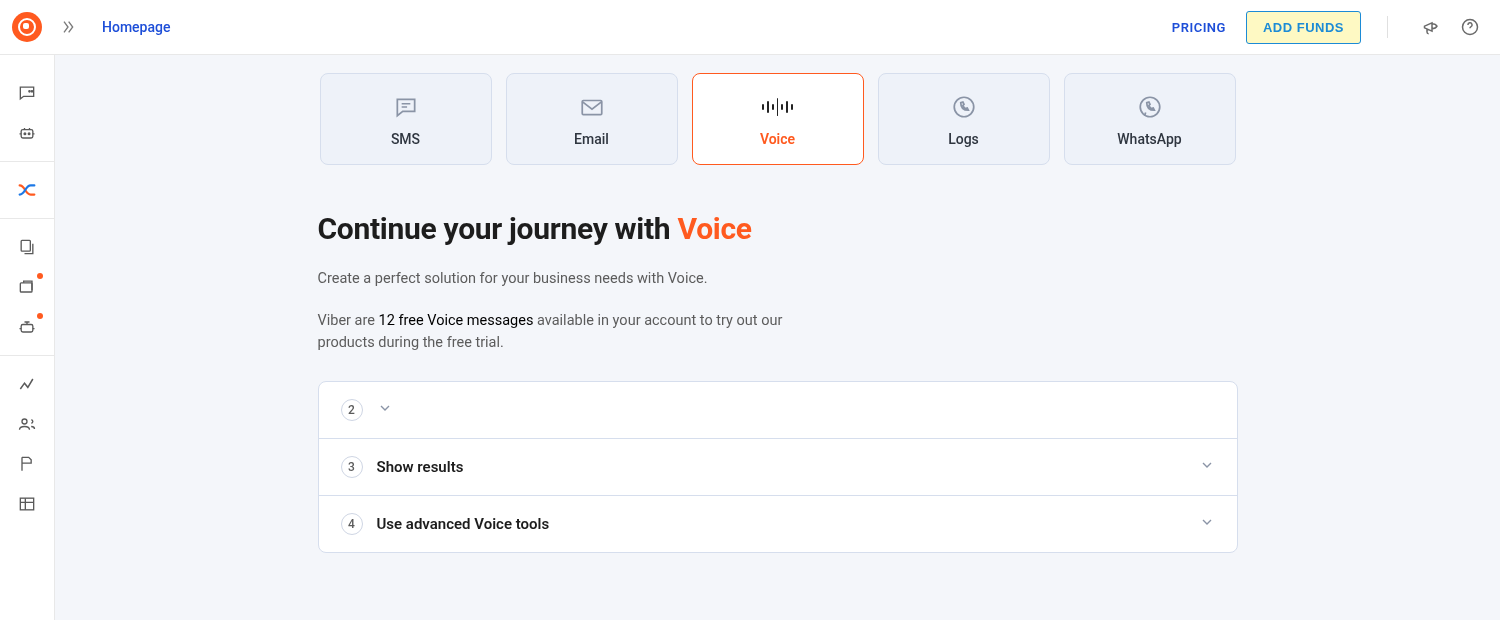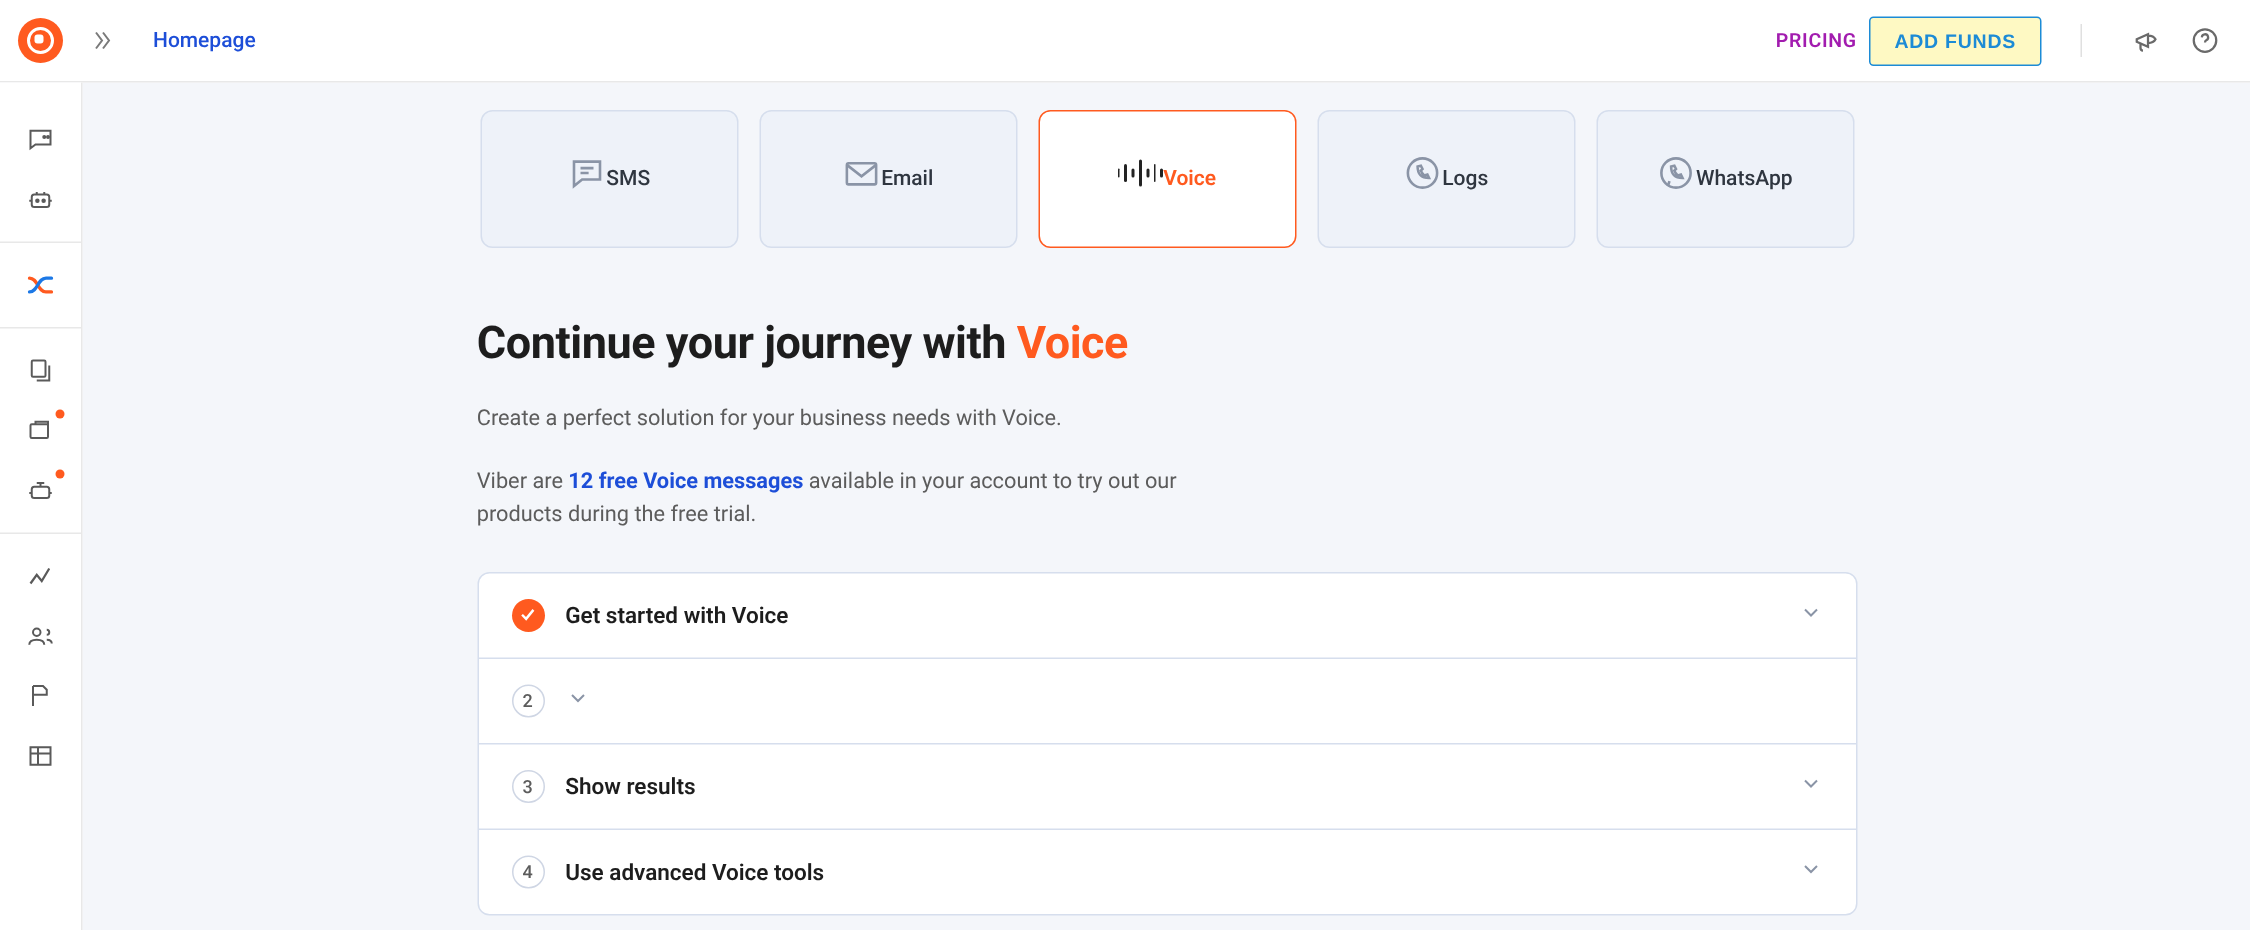--- a/index.html
+++ b/index.html
@@ -4,44 +4,44 @@
 <style>
 *{box-sizing:border-box;margin:0;padding:0}
 body{font-family:-apple-system,BlinkMacSystemFont,"Segoe UI",Roboto,Arial,sans-serif;background:#f4f6fa;color:#232323;width:1500px;height:620px;overflow:hidden}
 .topbar{height:55px;background:#fff;border-bottom:1px solid #e8e8e8;display:flex;align-items:center;padding:0 20px 0 12px}
 .logo{width:30px;height:30px;border-radius:50%;background:#ff5a1f;display:flex;align-items:center;justify-content:center;margin-right:18px}
 .logo-inner{width:18px;height:18px;border:2.5px solid #fff;border-radius:50%;position:relative}
 .logo-inner:after{content:"";position:absolute;width:6px;height:6px;background:#fff;border-radius:2px;top:3px;left:3px}
 .expand-icon{color:#7a7a7a;margin-right:26px;cursor:pointer;display:flex}
 .page-title{font-size:14px;font-weight:500;color:#1d4ed8}
 .spacer{flex:1}
-.link-pricing{color:#a21caf;font-size:13px;font-weight:600;letter-spacing:.5px;margin-right:8px;cursor:pointer}
+.link-pricing{color:#1d4ed8;font-size:13px;font-weight:600;letter-spacing:.5px;margin-right:20px;cursor:pointer}
 .btn-addfunds{border:1px solid #1c8bd6;color:#1c8bd6;background:#fef9c3;font-size:13px;font-weight:600;letter-spacing:.5px;padding:8px 16px;border-radius:3px;cursor:pointer}
 .top-sep{width:1px;height:22px;background:#e0e0e0;margin:0 26px}
 .top-icon{color:#6a6a6a;cursor:pointer;margin-left:8px;display:flex}
 .layout{display:flex;height:565px}
 .sidebar{width:55px;background:#fff;border-right:1px solid #e8e8e8;display:flex;flex-direction:column;align-items:center;padding-top:18px}
 .side-item{width:55px;height:40px;display:flex;align-items:center;justify-content:center;color:#5a5a5a;cursor:pointer;position:relative}
 .side-item.active{color:#ff5a1f}
 .side-hr{width:100%;height:1px;background:#e8e8e8;margin:8px 0}
 .dot-badge{position:absolute;top:6px;right:12px;width:6px;height:6px;background:#ff5a1f;border-radius:50%}
 .main{flex:1;overflow:auto;padding:0 0 40px}
 .channels{display:flex;gap:14px;justify-content:center;padding:18px 0 0}
-.channel{width:172px;height:92px;border:1px solid #d6deed;background:#eef2f9;border-radius:8px;display:flex;flex-direction:row;align-items:center;justify-content:center;cursor:pointer}
+.channel{width:172px;height:92px;border:1px solid #d6deed;background:#eef2f9;border-radius:8px;display:flex;flex-direction:column;align-items:center;justify-content:center;cursor:pointer}
 .channel.active{border:1.5px solid #ff5a1f;background:#fff}
 .channel .ch-icon{height:32px;display:flex;align-items:center;justify-content:center;color:#8a94a6;margin-bottom:8px}
 .channel.active .ch-icon{color:#232323}
 .channel .ch-label{font-size:14px;font-weight:500;color:#2f3640}
 .channel.active .ch-label{color:#ff5a1f;font-weight:600}
 .content{width:920px;margin:0 auto;position:relative}
 .h1{font-size:30px;font-weight:700;color:#1d1d1d;margin:46px 0 22px;letter-spacing:-.3px}
 .h1 .accent{color:#ff5a1f}
 .sub{font-size:14.5px;color:#5c5c5c;margin-bottom:20px;line-height:1.5}
 .sub2{font-size:14.5px;color:#5c5c5c;line-height:1.55;margin-bottom:18px;max-width:520px}
-.sub2 b{color:#1d4ed8;font-weight:700}
+.sub2 b{color:#000000;font-weight:400}
 .steps{border:1px solid #d6deed;border-radius:8px;overflow:hidden;background:#fff;margin-top:26px}
 .step{display:flex;align-items:center;padding:17px 22px;border-bottom:1px solid #d6deed;cursor:pointer}
 .step:last-child{border-bottom:none}
 .step-badge{width:22px;height:22px;border-radius:50%;display:flex;align-items:center;justify-content:center;margin-right:14px;font-size:12px;font-weight:500}
 .step-badge.done{background:#ff5a1f;color:#fff}
 .step-badge.num{border:1px solid #cfd6e4;color:#5c5c5c;background:#fff}
 .step-title{font-size:15px;font-weight:600;color:#1d1d1d;flex:1}
 .chev{color:#8a94a6}
 
 .wave{display:flex;align-items:center;gap:3px}
@@ -203,31 +203,20 @@
       </div>
     </div>
 
     <div class="content">
       <h1 class="h1"><span>Continue your journey with </span><span class="accent">Voice</span></h1>
       <p class="sub">Create a perfect solution for your business needs with Voice.</p>
       <p class="sub2"><span>Viber are </span><b>12 free Voice messages</b><span> available in your account to try out our products during the free trial.</span></p>
 
       <div class="steps">
         <div class="step">
-          <div class="step-badge done">
-            <svg width="13" height="13" viewBox="0 0 24 24" fill="none" stroke="#fff" stroke-width="3">
-                <path d="M5 12l5 5 9-11"></path>
-              </svg>
-          </div>
-          <div class="step-title">Get started with Voice</div>
-          <div class="chev"><svg width="16" height="16" viewBox="0 0 24 24" fill="none" stroke="currentColor" stroke-width="2">
-                <path d="M6 9l6 6 6-6"></path>
-              </svg></div>
-        </div>
-        <div class="step">
           <div class="step-badge num">2</div>
           <div class="chev"><svg width="16" height="16" viewBox="0 0 24 24" fill="none" stroke="currentColor" stroke-width="2">
                 <path d="M6 9l6 6 6-6"></path>
               </svg></div>
         </div>
         <div class="step">
           <div class="step-badge num">3</div>
           <div class="step-title">Show results</div>
           <div class="chev"><svg width="16" height="16" viewBox="0 0 24 24" fill="none" stroke="currentColor" stroke-width="2">
                 <path d="M6 9l6 6 6-6"></path>

